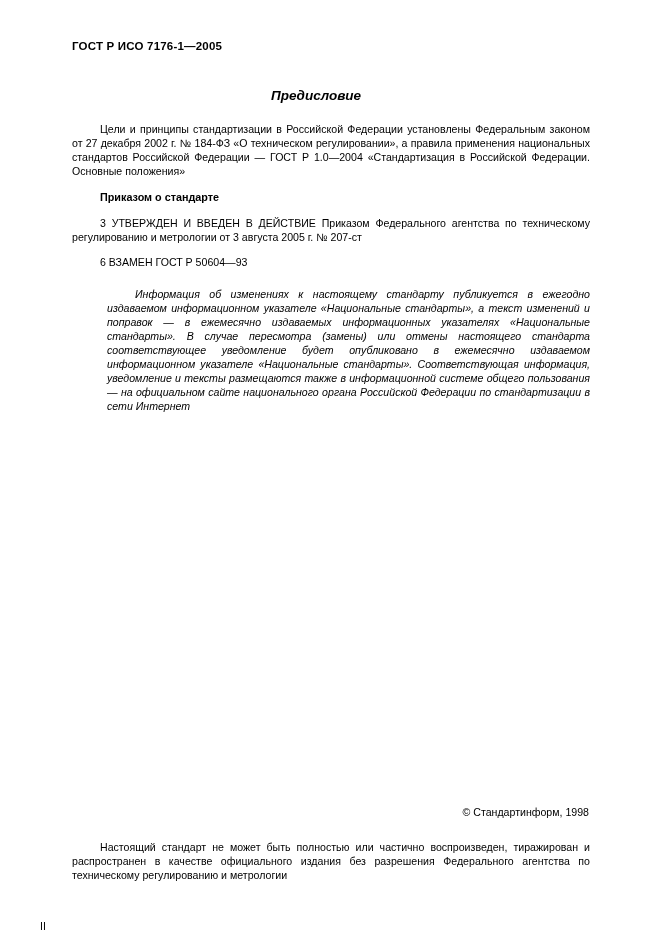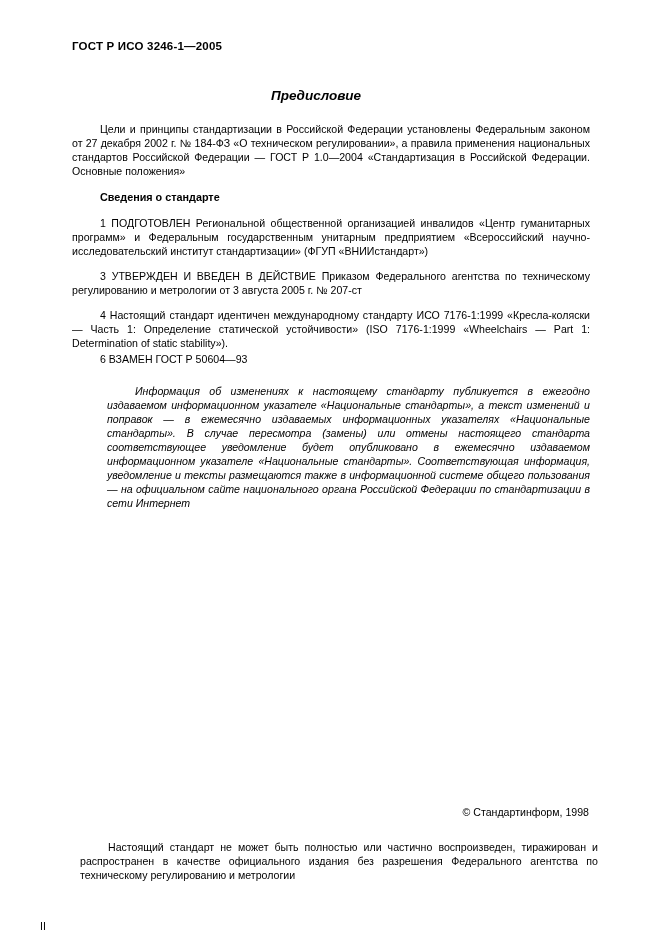--- a/index.html
+++ b/index.html
@@ -81,53 +81,51 @@
     position: absolute;
     top: 806px;
     left: 0;
     width: 589px;
     text-align: right;
     font-size: 10.6px;
   }
   .footer-note {
     position: absolute;
     top: 840px;
-    left: 80px;
+    left: 72px;
     width: 518px;
   }
   .footer-note p {
     text-indent: 28px;
     margin: 0;
   }
   .page-number {
     position: absolute;
     top: 906px;
     left: 40px;
     font-size: 10.6px;
     margin-top: 14px;
   }
 </style>
 </head>
 <body>
 
 <div class="page">
 
-  <div class="doc-header">ГОСТ Р ИСО 3246-1—2005</div>
+  <div class="doc-header">ГОСТ Р ИСО 7176-1—2005</div>
 
   <div class="doc-title">Предисловие</div>
 
   <div class="content">
 
     <p class="indent">Цели и принципы стандартизации в Российской Федерации установлены Федеральным законом от 27 декабря 2002 г. № 184-ФЗ «О техническом регулировании», а правила применения национальных стандартов Российской Федерации — ГОСТ Р 1.0—2004 «Стандартизация в Российской Федерации. Основные положения»</p>
 
-    <p class="section-head">Сведения о стандарте</p>
+    <p class="section-head">Приказом о стандарте</p>
 
-    <p class="num-item">1  ПОДГОТОВЛЕН Региональной общественной организацией инвалидов «Центр гуманитарных программ» и Федеральным государственным унитарным предприятием «Всероссийский научно-исследовательский институт стандартизации» (ФГУП «ВНИИстандарт»)</p>
     <p class="num-item">3  УТВЕРЖДЕН И ВВЕДЕН  В ДЕЙСТВИЕ Приказом Федерального агентства по техническому регулированию и метрологии от 3 августа 2005 г. № 207-ст</p>
-    <p class="num-item tight">4  Настоящий стандарт идентичен международному стандарту ИСО 7176-1:1999 «Кресла-коляски — Часть 1: Определение статической устойчивости» (ISO 7176-1:1999 «Wheelchairs — Part 1: Determination of static stability»).</p>
     <p class="num-item">6  ВЗАМЕН ГОСТ Р 50604—93</p>
 
     <div class="italic-block">
       <p class="indent">Информация об изменениях к настоящему стандарту публикуется в ежегодно издаваемом информационном указателе «Национальные стандарты», а текст изменений и поправок — в ежемесячно издаваемых информационных указателях «Национальные стандарты». В случае пересмотра (замены) или отмены настоящего стандарта соответствующее уведомление будет опубликовано в ежемесячно издаваемом информационном указателе «Национальные стандарты». Соответствующая информация, уведомление и тексты размещаются также в информационной системе общего пользования — на официальном сайте национального органа Российской Федерации по стандартизации в сети Интернет</p>
     </div>
 
   </div>
 
   <div class="copyright">©  Стандартинформ, 1998</div>
 

